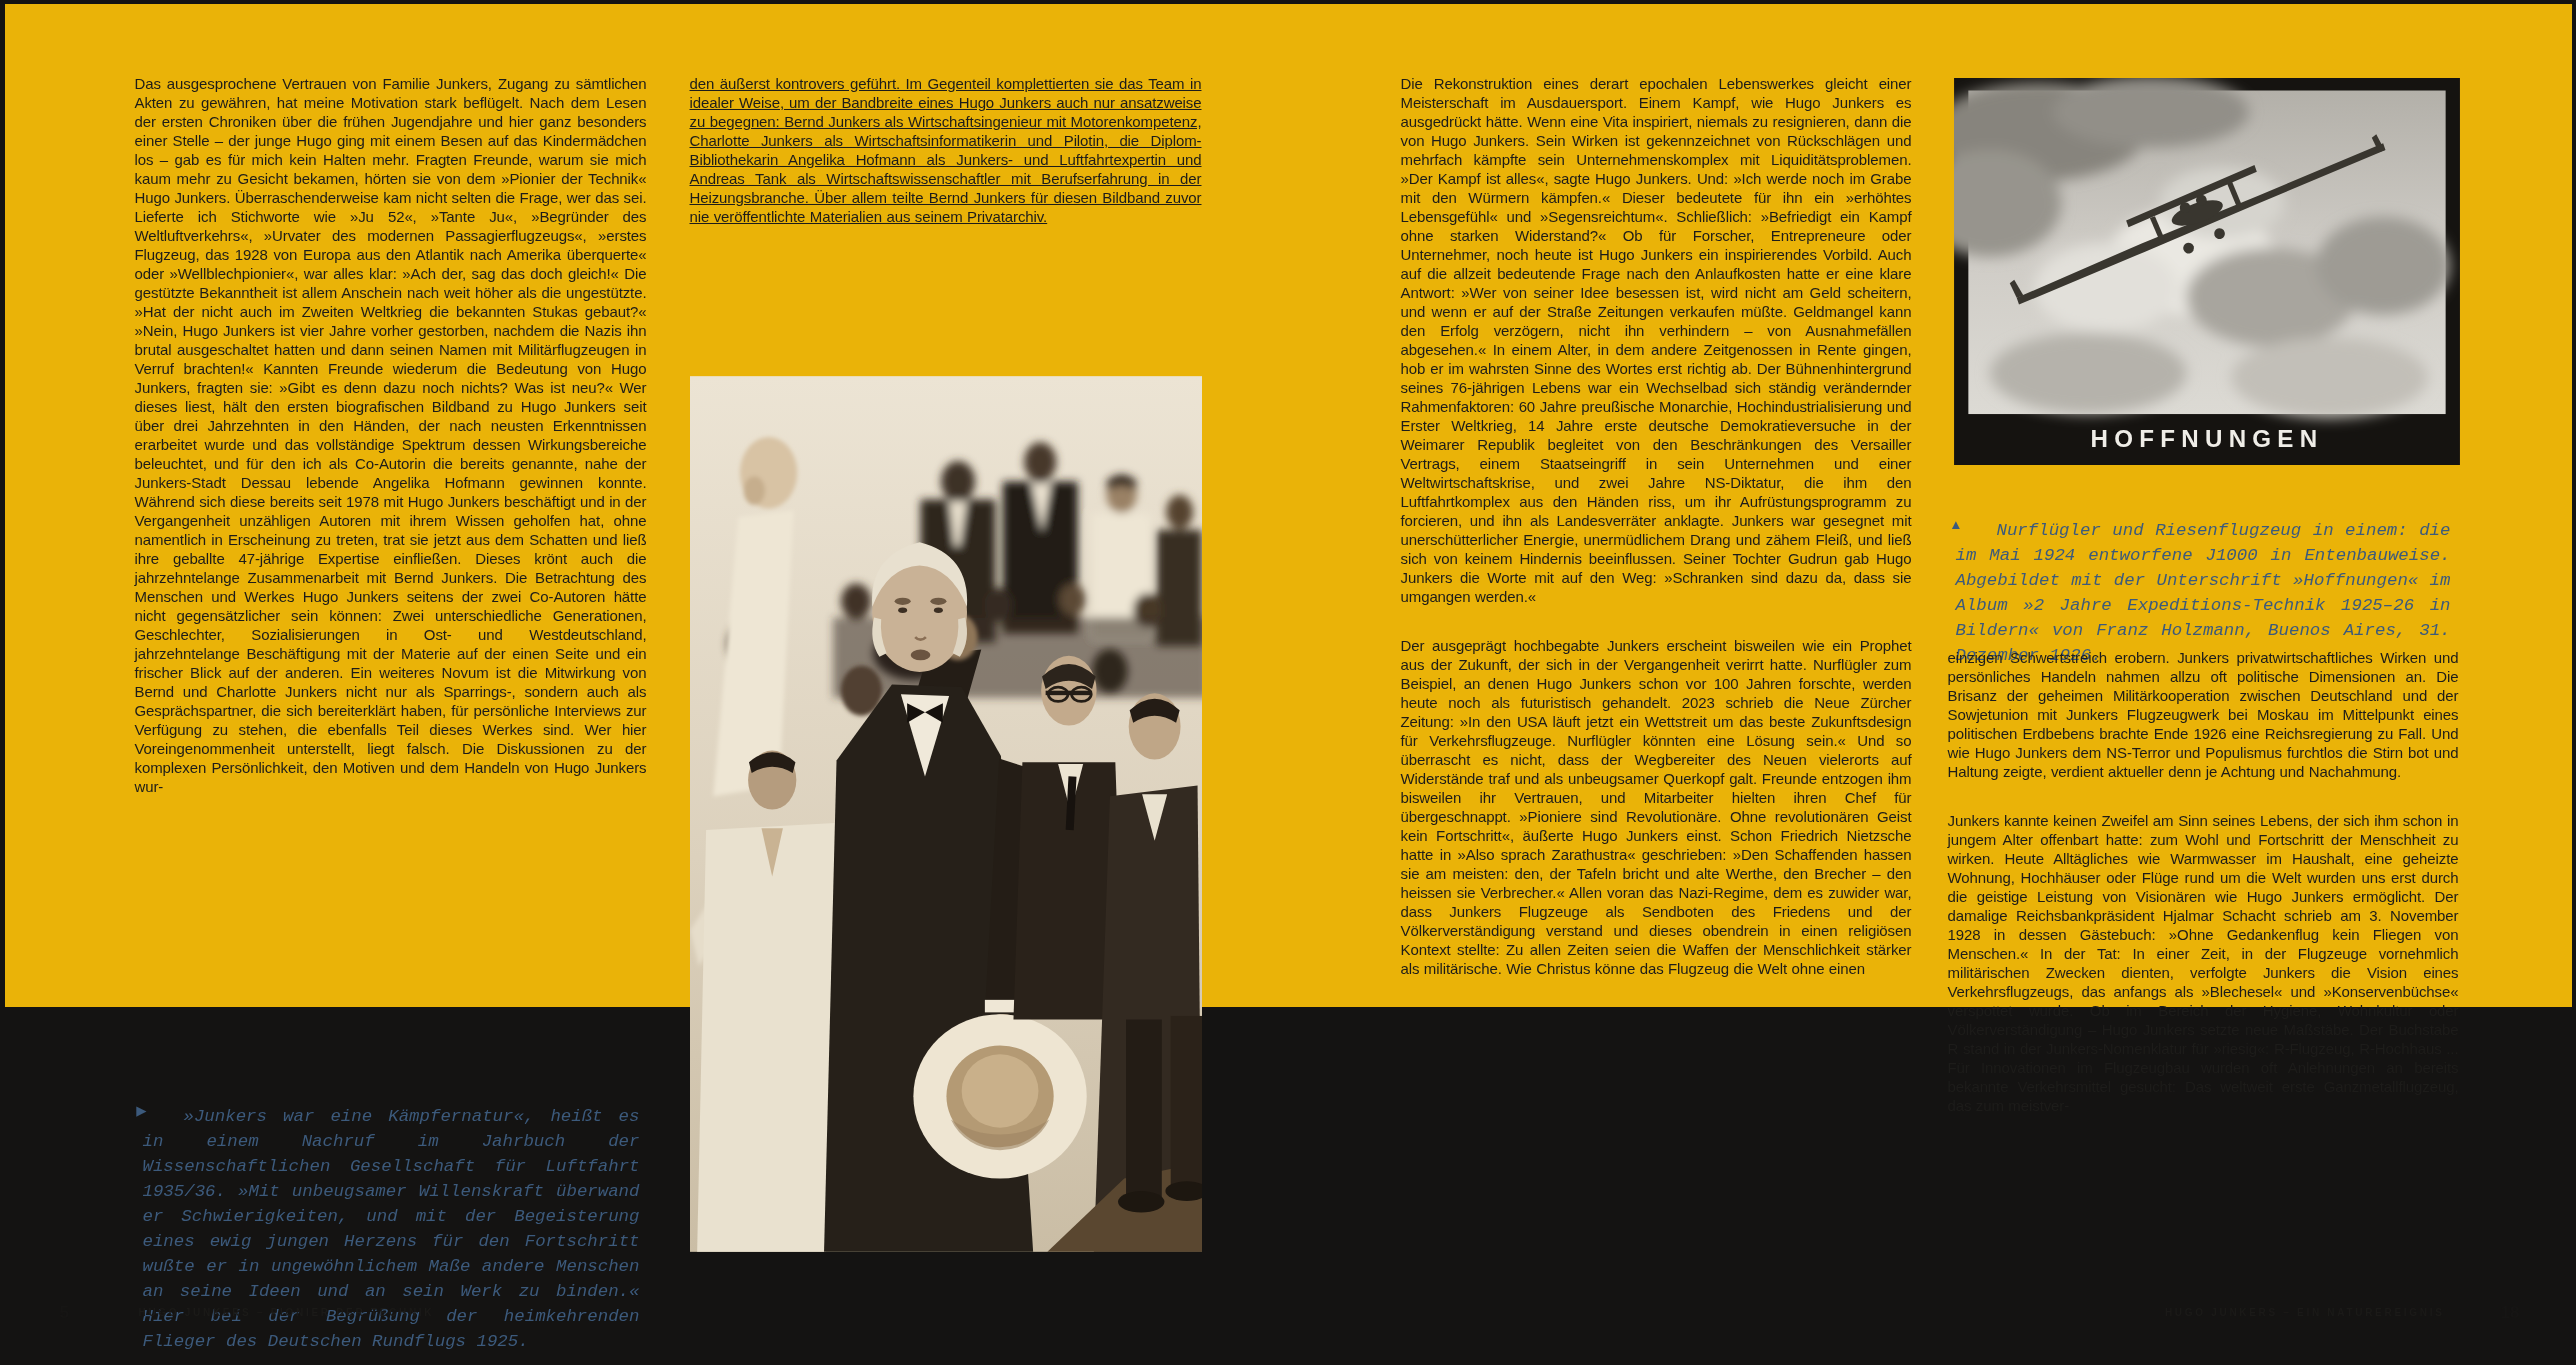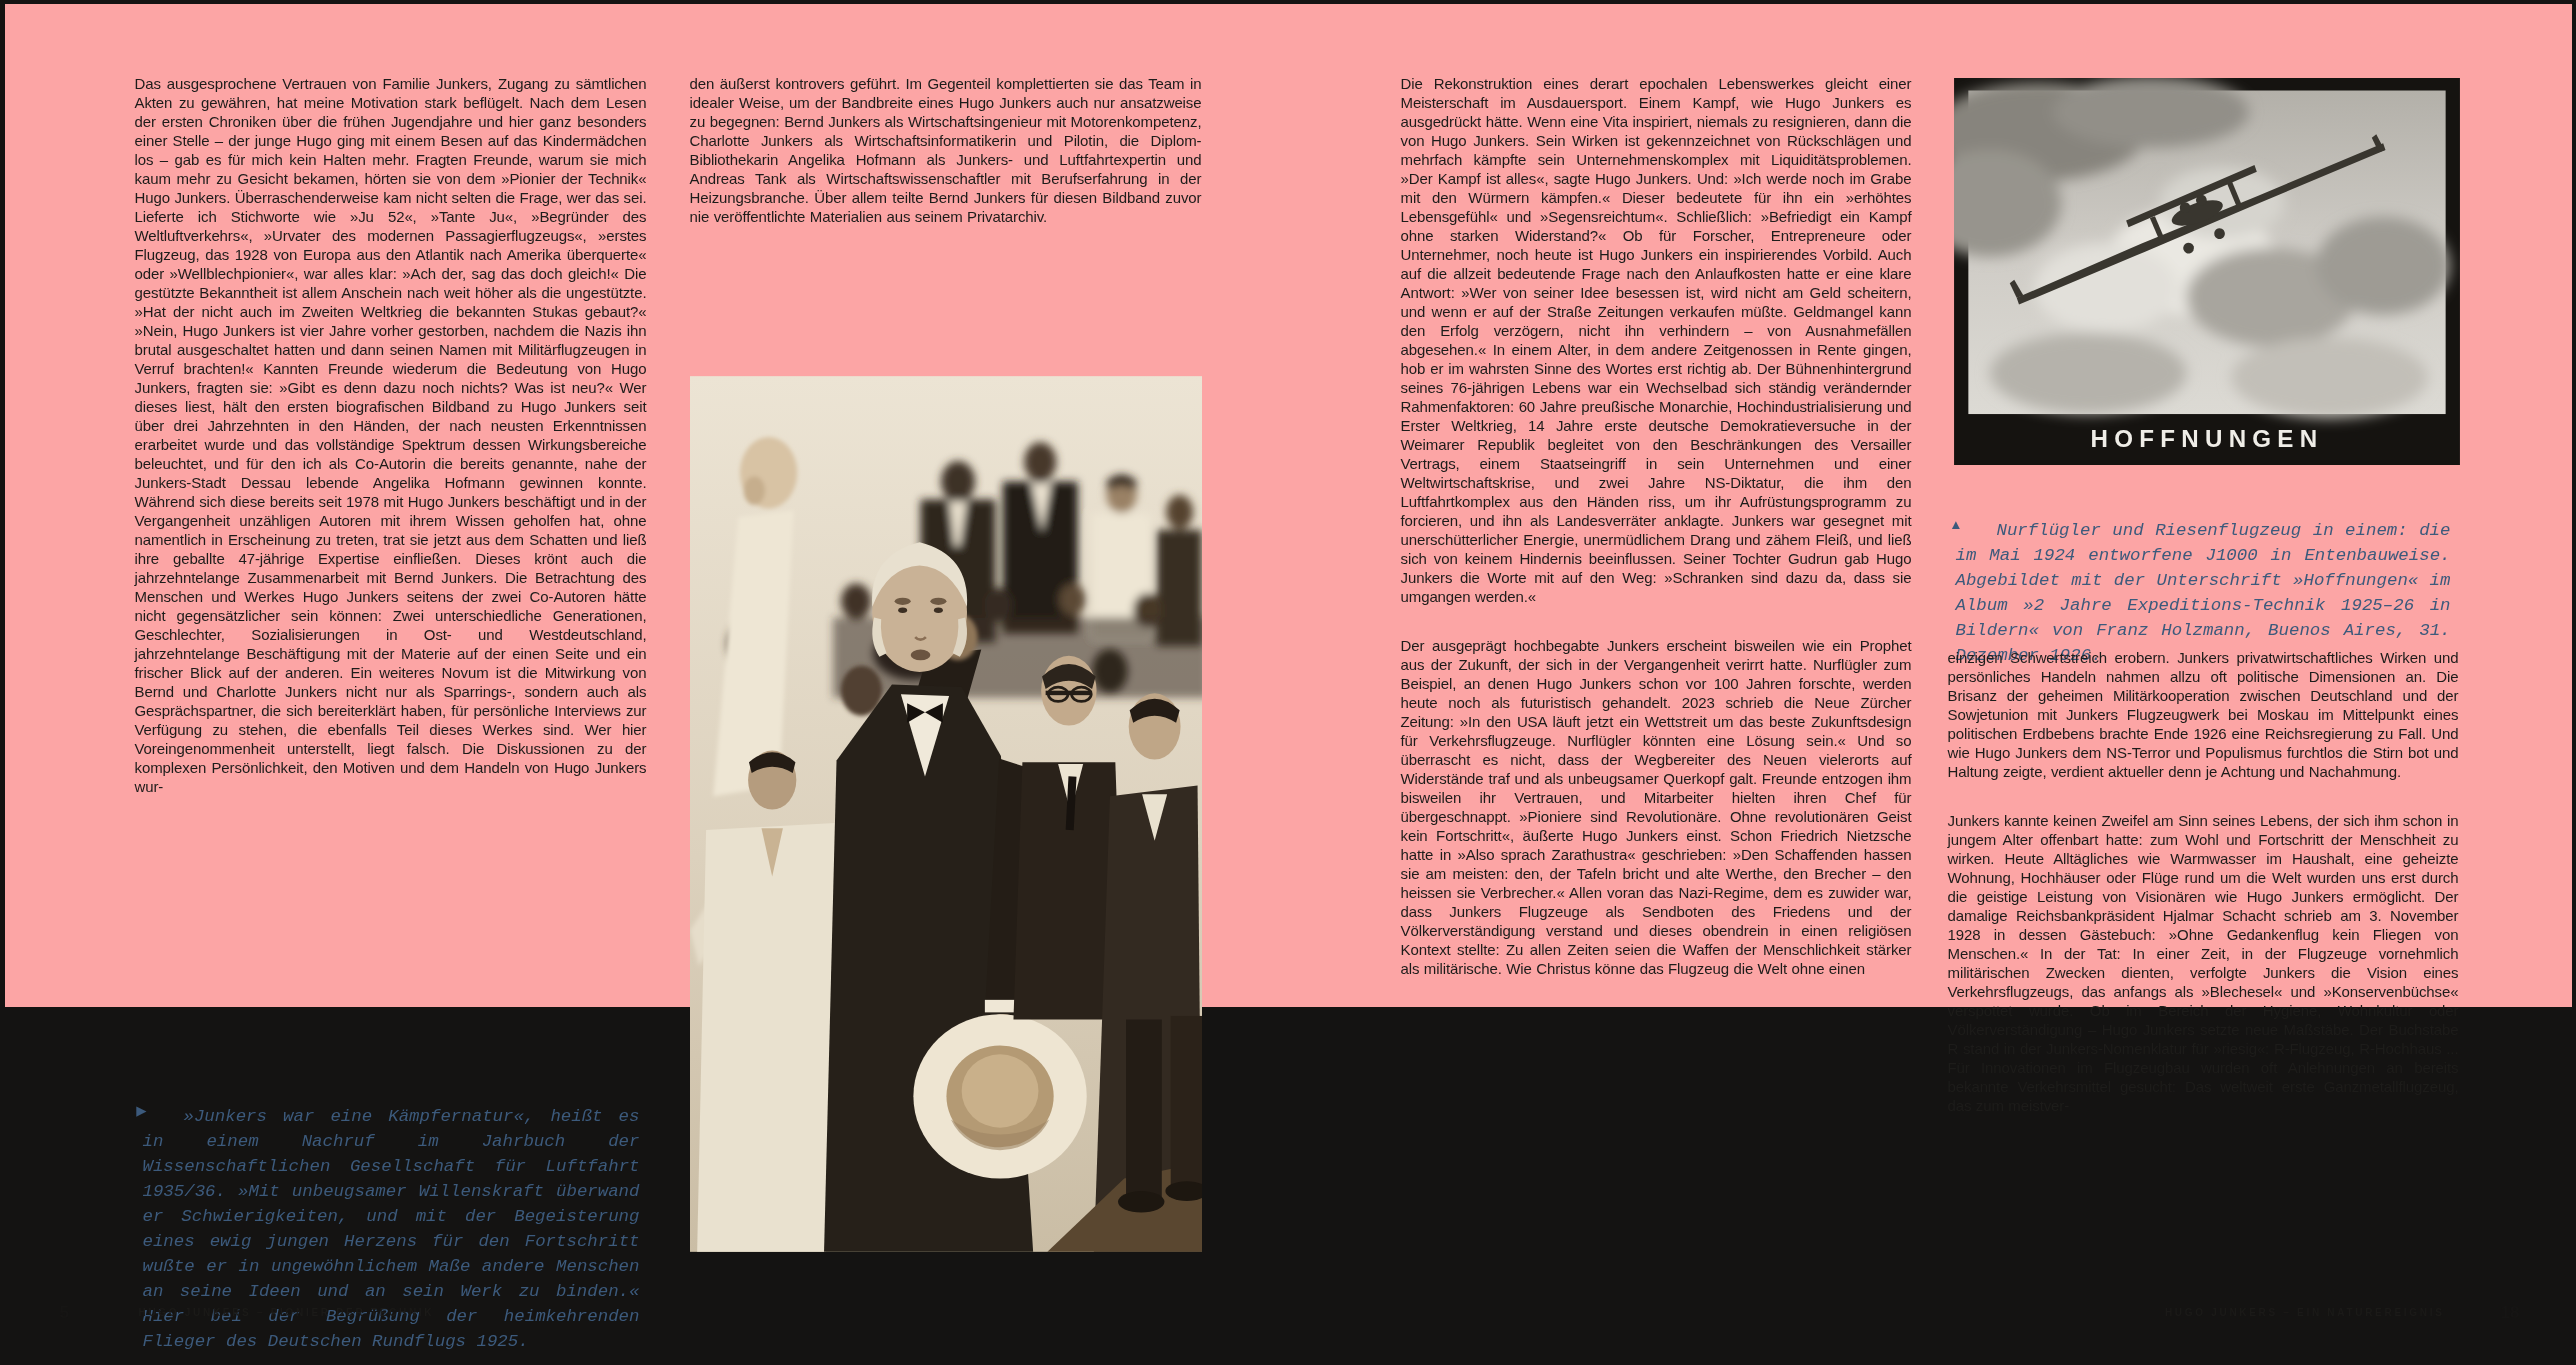--- a/index.html
+++ b/index.html
@@ -1,18 +1,18 @@
 <!DOCTYPE html>
 <html lang="de" style="font-size:14.3px"><head>
 <meta charset="utf-8">
 <style>
   html,body{margin:0;padding:0;background:#141312;}
   .stage{position:relative;width:2576px;height:1366px;background:#141312;overflow:hidden;
          font-family:"Liberation Sans",sans-serif;}
-  .spread{position:absolute;left:4.5px;top:3.6px;width:2567px;height:1003px;background:#fca5a5;}
+  .spread{position:absolute;left:4.5px;top:3.6px;width:2567px;height:1003px;background:#eab308;}
   .col{position:absolute;}
   .bodytext{font-size:15px;line-height:19px;text-align:justify;color:#1d1c1a;
             letter-spacing:-0.1px;word-spacing:0.4px;}
   .bodytext p{margin:0;padding:0;}
   .bodytext p + p{margin-top:30px;}
   .caption{position:absolute;font-family:"Liberation Serif",serif;font-style:italic;
            font-size:17.4px;line-height:25px;color:#3c5a7c;text-align:justify;}
   .caption .cap-text{display:block;text-indent:41px;margin:8px;font-family:Liberation Mono, monospace;}
   .caption .marker{position:absolute;left:1.8px;top:2.7px;font-size:13.4px;font-style:normal;
                    color:#3c5a7c;letter-spacing:0;}
@@ -27,21 +27,21 @@
 
 <div class="stage">
   <div class="spread">
 
     <section>
 
       <div class="col bodytext" style="left:130px;top:70px;width:512px;">
         <p>Das ausgesprochene Vertrauen von Familie Junkers, Zugang zu sämtlichen Akten zu gewähren, hat meine Motivation stark beflügelt. Nach dem Lesen der ersten Chroniken über die frühen Jugendjahre und hier ganz besonders einer Stelle – der junge Hugo ging mit einem Besen auf das Kindermädchen los – gab es für mich kein Halten mehr. Fragten Freunde, warum sie mich kaum mehr zu Gesicht bekamen, hörten sie von dem »Pionier der Technik« Hugo Junkers. Überraschenderweise kam nicht selten die Frage, wer das sei. Lieferte ich Stichworte wie »Ju 52«, »Tante Ju«, »Begründer des Weltluftverkehrs«, »Urvater des modernen Passagierflugzeugs«, »erstes Flugzeug, das 1928 von Europa aus den Atlantik nach Amerika überquerte« oder »Wellblechpionier«, war alles klar: »Ach der, sag das doch gleich!« Die gestützte Bekanntheit ist allem Anschein nach weit höher als die ungestützte. »Hat der nicht auch im Zweiten Weltkrieg die bekannten Stukas gebaut?« »Nein, Hugo Junkers ist vier Jahre vorher gestorben, nachdem die Nazis ihn brutal ausgeschaltet hatten und dann seinen Namen mit Militärflugzeugen in Verruf brachten!« Kannten Freunde wiederum die Bedeutung von Hugo Junkers, fragten sie: »Gibt es denn dazu noch nichts? Was ist neu?« Wer dieses liest, hält den ersten biografischen Bildband zu Hugo Junkers seit über drei Jahrzehnten in den Händen, der nach neusten Erkenntnissen erarbeitet wurde und das vollständige Spektrum dessen Wirkungsbereiche beleuchtet, und für den ich als Co-Autorin die bereits genannte, nahe der Junkers-Stadt Dessau lebende Angelika Hofmann gewinnen konnte. Während sich diese bereits seit 1978 mit Hugo Junkers beschäftigt und in der Vergangenheit unzähligen Autoren mit ihrem Wissen geholfen hat, ohne namentlich in Erscheinung zu treten, trat sie jetzt aus dem Schatten und ließ ihre geballte 47-jährige Expertise einfließen. Dieses krönt auch die jahrzehntelange Zusammenarbeit mit Bernd Junkers. Die Betrachtung des Menschen und Werkes Hugo Junkers seitens der zwei Co-Autoren hätte nicht gegensätzlicher sein können: Zwei unterschiedliche Generationen, Geschlechter, Sozialisierungen in Ost- und Westdeutschland, jahrzehntelange Beschäftigung mit der Materie auf der einen Seite und ein frischer Blick auf der anderen. Ein weiteres Novum ist die Mitwirkung von Bernd und Charlotte Junkers nicht nur als Sparrings-, sondern auch als Gesprächspartner, die sich bereiterklärt haben, für persönliche Interviews zur Verfügung zu stehen, die ebenfalls Teil dieses Werkes sind. Wer hier Voreingenommenheit unterstellt, liegt falsch. Die Diskussionen zu der komplexen Persönlichkeit, den Motiven und dem Handeln von Hugo Junkers wur-</p>
       </div>
 
-      <div class="col bodytext" style="left:685px;top:70px;width:512px;">
+      <div class="col bodytext" style="left:685px;top:70px;width:512px;text-decoration:underline;">
         <p>den äußerst kontrovers geführt. Im Gegenteil komplettierten sie das Team in idealer Weise, um der Bandbreite eines Hugo Junkers auch nur ansatzweise zu begegnen: Bernd Junkers als Wirtschaftsingenieur mit Motorenkompetenz, Charlotte Junkers als Wirtschaftsinformatikerin und Pilotin, die Diplom-Bibliothekarin Angelika Hofmann als Junkers- und Luftfahrtexpertin und Andreas Tank als Wirtschaftswissenschaftler mit Berufserfahrung in der Heizungsbranche. Über allem teilte Bernd Junkers für diesen Bildband zuvor nie veröffentlichte Materialien aus seinem Privatarchiv.</p>
       </div>
 
       <figure style="left:685px;top:372px;width:512px;height:876px;">
         <svg width="512" height="876" viewBox="0 0 573 980">
           <defs>
             <linearGradient id="skyL" x1="0" y1="0" x2="0" y2="1">
               <stop offset="0" stop-color="#ece4d4"></stop>
               <stop offset="0.55" stop-color="#dcd1bd"></stop>
               <stop offset="1" stop-color="#cabda5"></stop>

